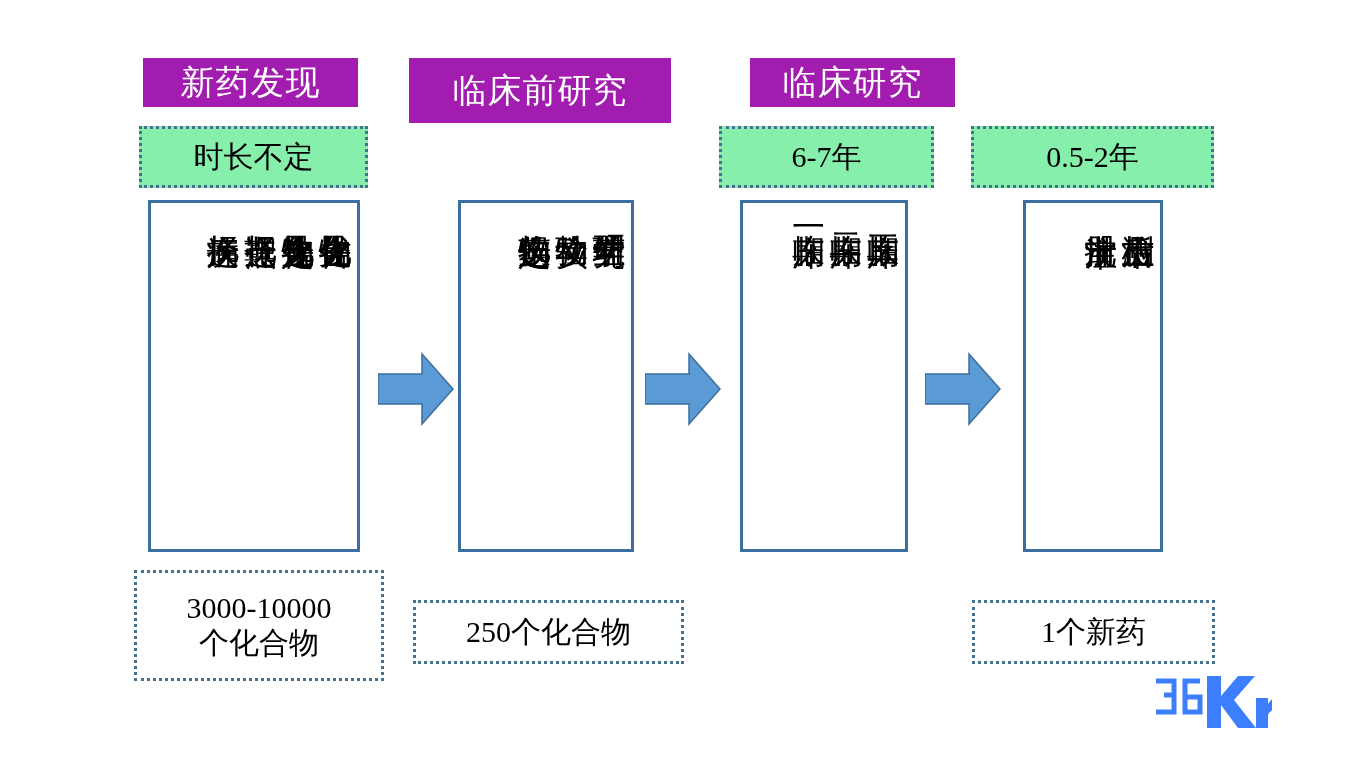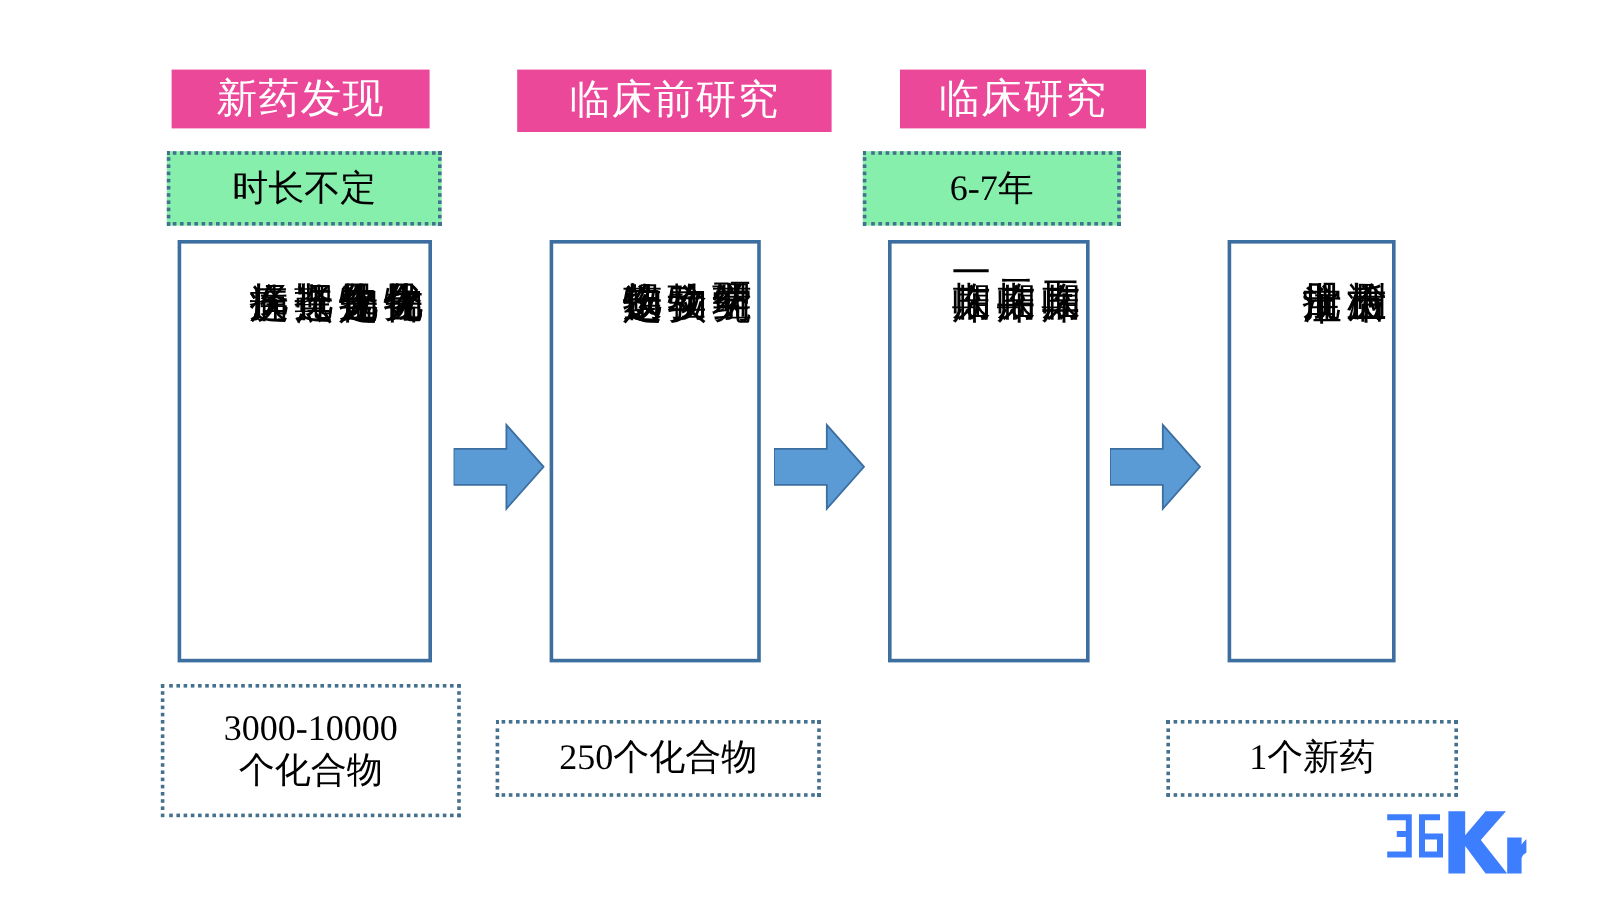--- a/index.html
+++ b/index.html
@@ -18,21 +18,21 @@
   .stage {
     position: absolute;
     left: 0; top: 0;
     width: 1351px;
     height: 768px;
   }
 
   
   .stage-header {
     position: absolute;
-    background: #ec4899;
+    background: #a21caf;
     color: #ffffff;
     display: flex;
     align-items: center;
     justify-content: center;
     font-size: 34px;
     line-height: 1;
     letter-spacing: 1px;
     white-space: nowrap;
   }
 
@@ -129,21 +129,21 @@
 
   <div class="outcome-box" style="left:134px; top:570px; width:244px; height:105px; white-space:pre-line;">3000-10000
 个化合物</div>
 
   <div class="arrow" style="left:378px; top:352px;">
     <svg viewBox="0 0 76 74" preserveAspectRatio="none">
       <polygon points="0,22 44,22 44,2 75,37 44,72 44,52 0,52" fill="#5B9BD5" stroke="#3C6E9F" stroke-width="1.5"></polygon>
     </svg>
   </div>
 
-  <div class="stage-header" style="left:431px; top:58px; width:262px; height:52px;">临床前研究</div>
+  <div class="stage-header" style="left:409px; top:58px; width:262px; height:65px;">临床前研究</div>
 
 
   <div class="detail-box" style="left:458px; top:200px; width:176px; height:352px;">
     <div class="vtext-wrap">
       <div class="vcol">药理学研究</div>
       <div class="vcol">动物实验</div>
       <div class="vcol">选定候选药物</div>
     </div>
   </div>
 
@@ -168,20 +168,21 @@
   </div>
 
 
   <div class="arrow" style="left:925px; top:352px;">
     <svg viewBox="0 0 76 74" preserveAspectRatio="none">
       <polygon points="0,22 44,22 44,2 75,37 44,72 44,52 0,52" fill="#5B9BD5" stroke="#3C6E9F" stroke-width="1.5"></polygon>
     </svg>
   </div>
 
 
+  <div class="duration-box" style="left:971px; top:126px; width:237px; height:56px;">0.5-2年</div>
 
   <div class="detail-box" style="left:1023px; top:200px; width:140px; height:352px;">
     <div class="vtext-wrap">
       <div class="vcol">上市后检测</div>
       <div class="vcol">注册审批</div>
     </div>
   </div>
 
   <div class="outcome-box" style="left:972px; top:600px; width:237px; height:58px; white-space:pre-line;">1个新药</div>
 

